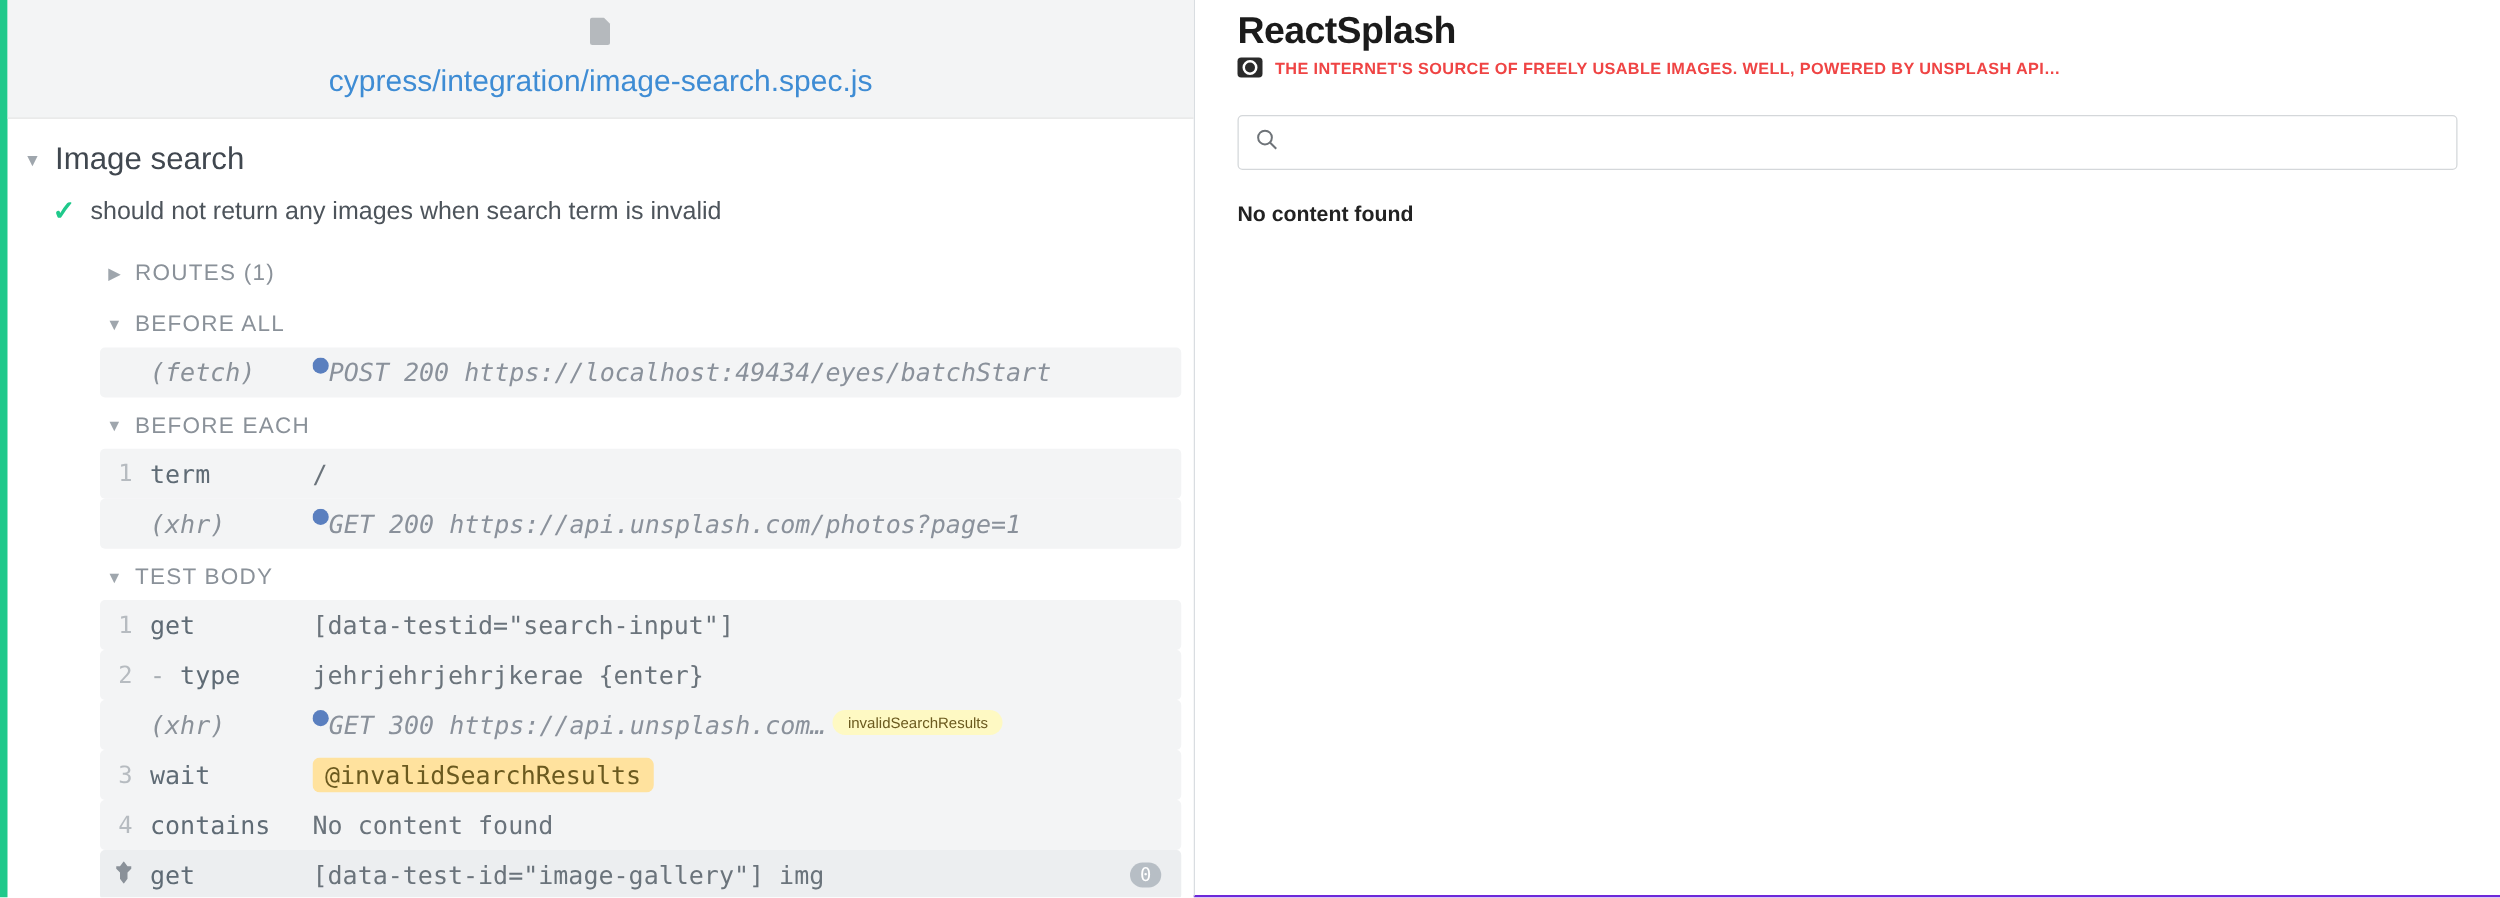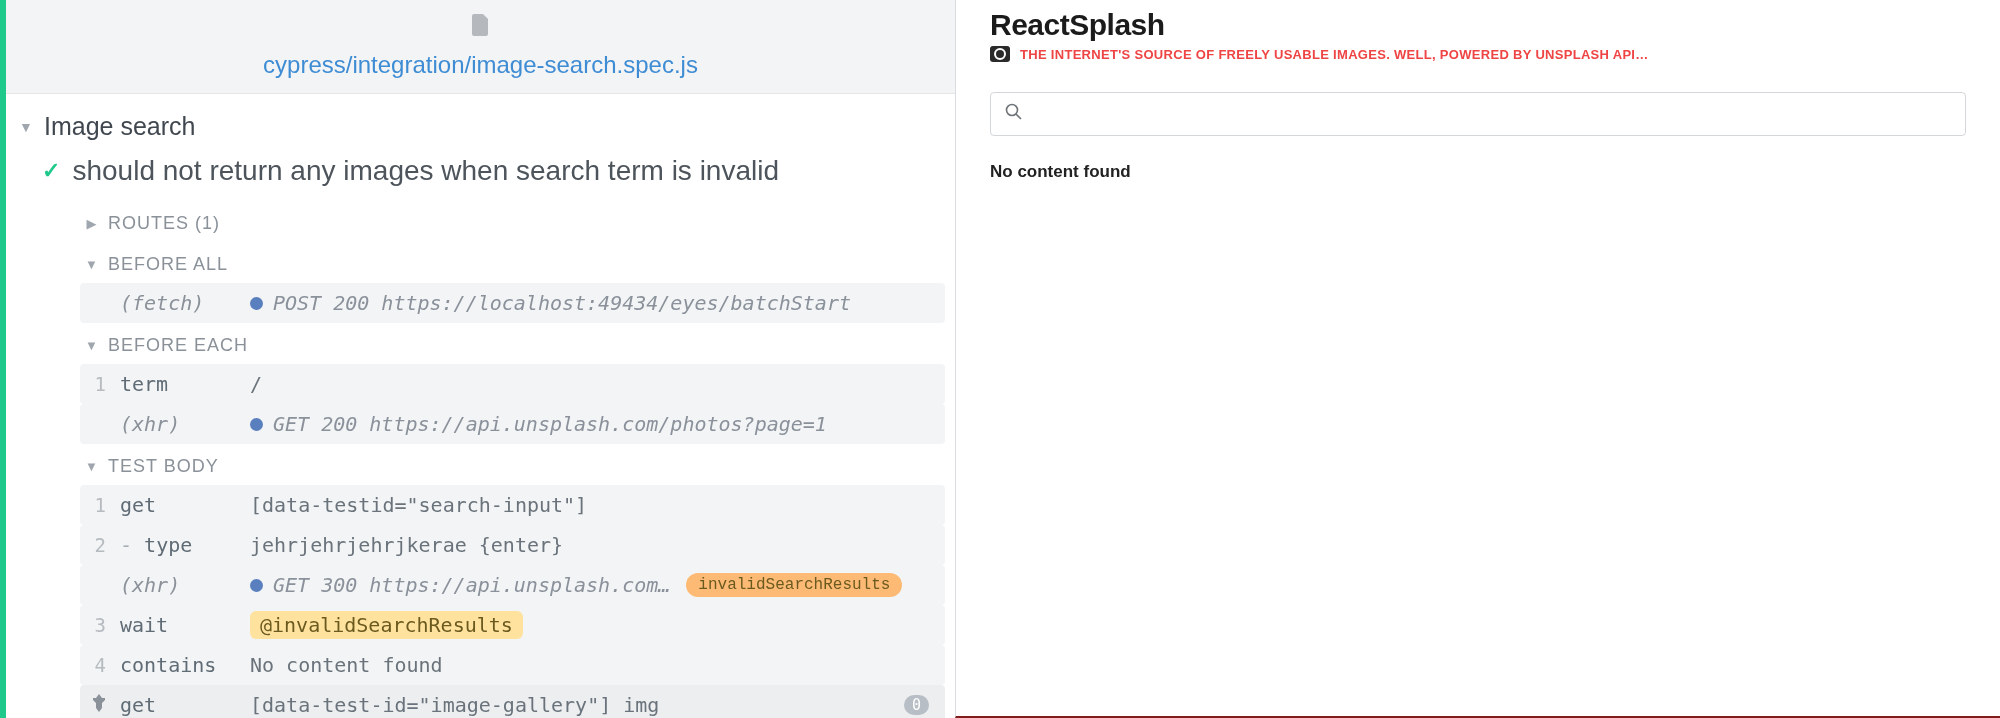--- a/index.html
+++ b/index.html
@@ -64,21 +64,21 @@
     font-weight: 400;
   }
 
   .test-row {
     display: flex;
     align-items: center;
     gap: 12px;
     padding: 8px 0 6px 24px;
   }
   .check-icon { color: #1fc98b; font-size: 22px; font-weight: bold; }
-  .test-title { font-size: 28px; color: #4d545b; }
+  .test-title { font-size: 20px; color: #4d545b; }
 
   .commands {
     padding: 8px 0 0 38px;
   }
 
   .section-header {
     display: flex;
     align-items: center;
     gap: 8px;
     padding: 12px 0 8px 28px;
@@ -125,42 +125,41 @@
   .cmd-name.child::before {
     content: "- ";
     color: #a7adb3;
   }
   .cmd-msg {
     flex: 1;
     font-family: Menlo, Consolas, monospace;
     font-size: 20px;
     color: #6a737b;
     display: flex;
-    align-items: center;
-    gap: 10px;
+    align-items: flex-start;
     overflow: hidden;
     white-space: nowrap;
   }
   .cmd-msg.italic { font-style: italic; color:#8a919b; }
 
   .dot {
     width: 13px; height: 13px;
     background: #5a7fbf;
     border-radius: 50%;
     display: inline-block;
     flex-shrink: 0;
   }
 
   .alias-pill {
-    background: #fdba74;
+    background: #fef9c3;
     color: #6b5a1f;
     border-radius: 14px;
     padding: 3px 12px;
-    font-family: Liberation Mono, monospace;
-    font-size: 16px;
+    font-family: Liberation Sans, sans-serif;
+    font-size: 12px;
     font-style: normal;
     margin-left: 6px;
   }
   .alias-ref {
     background: #ffe29e;
     color: #6b5a1f;
     border-radius: 6px;
     padding: 2px 10px;
     font-family: Menlo, Consolas, monospace;
     font-size: 20px;
@@ -181,21 +180,21 @@
     padding: 1px 8px;
     font-family: Menlo, Consolas, monospace;
     margin-left: auto;
     margin-right: 6px;
   }
 
   
   .app-panel {
     flex: 1;
     border-left: 1px solid #d9dde1;
-    border-bottom: 2px solid #7f1d1d;
+    border-bottom: 2px solid #6d28d9;
     padding: 8px 34px 16px 34px;
     background: #fff;
     position: relative;
   }
   .app-title {
     font-size: 30px;
     font-weight: 800;
     color: #1b1b1b;
     letter-spacing: -0.5px;
   }

